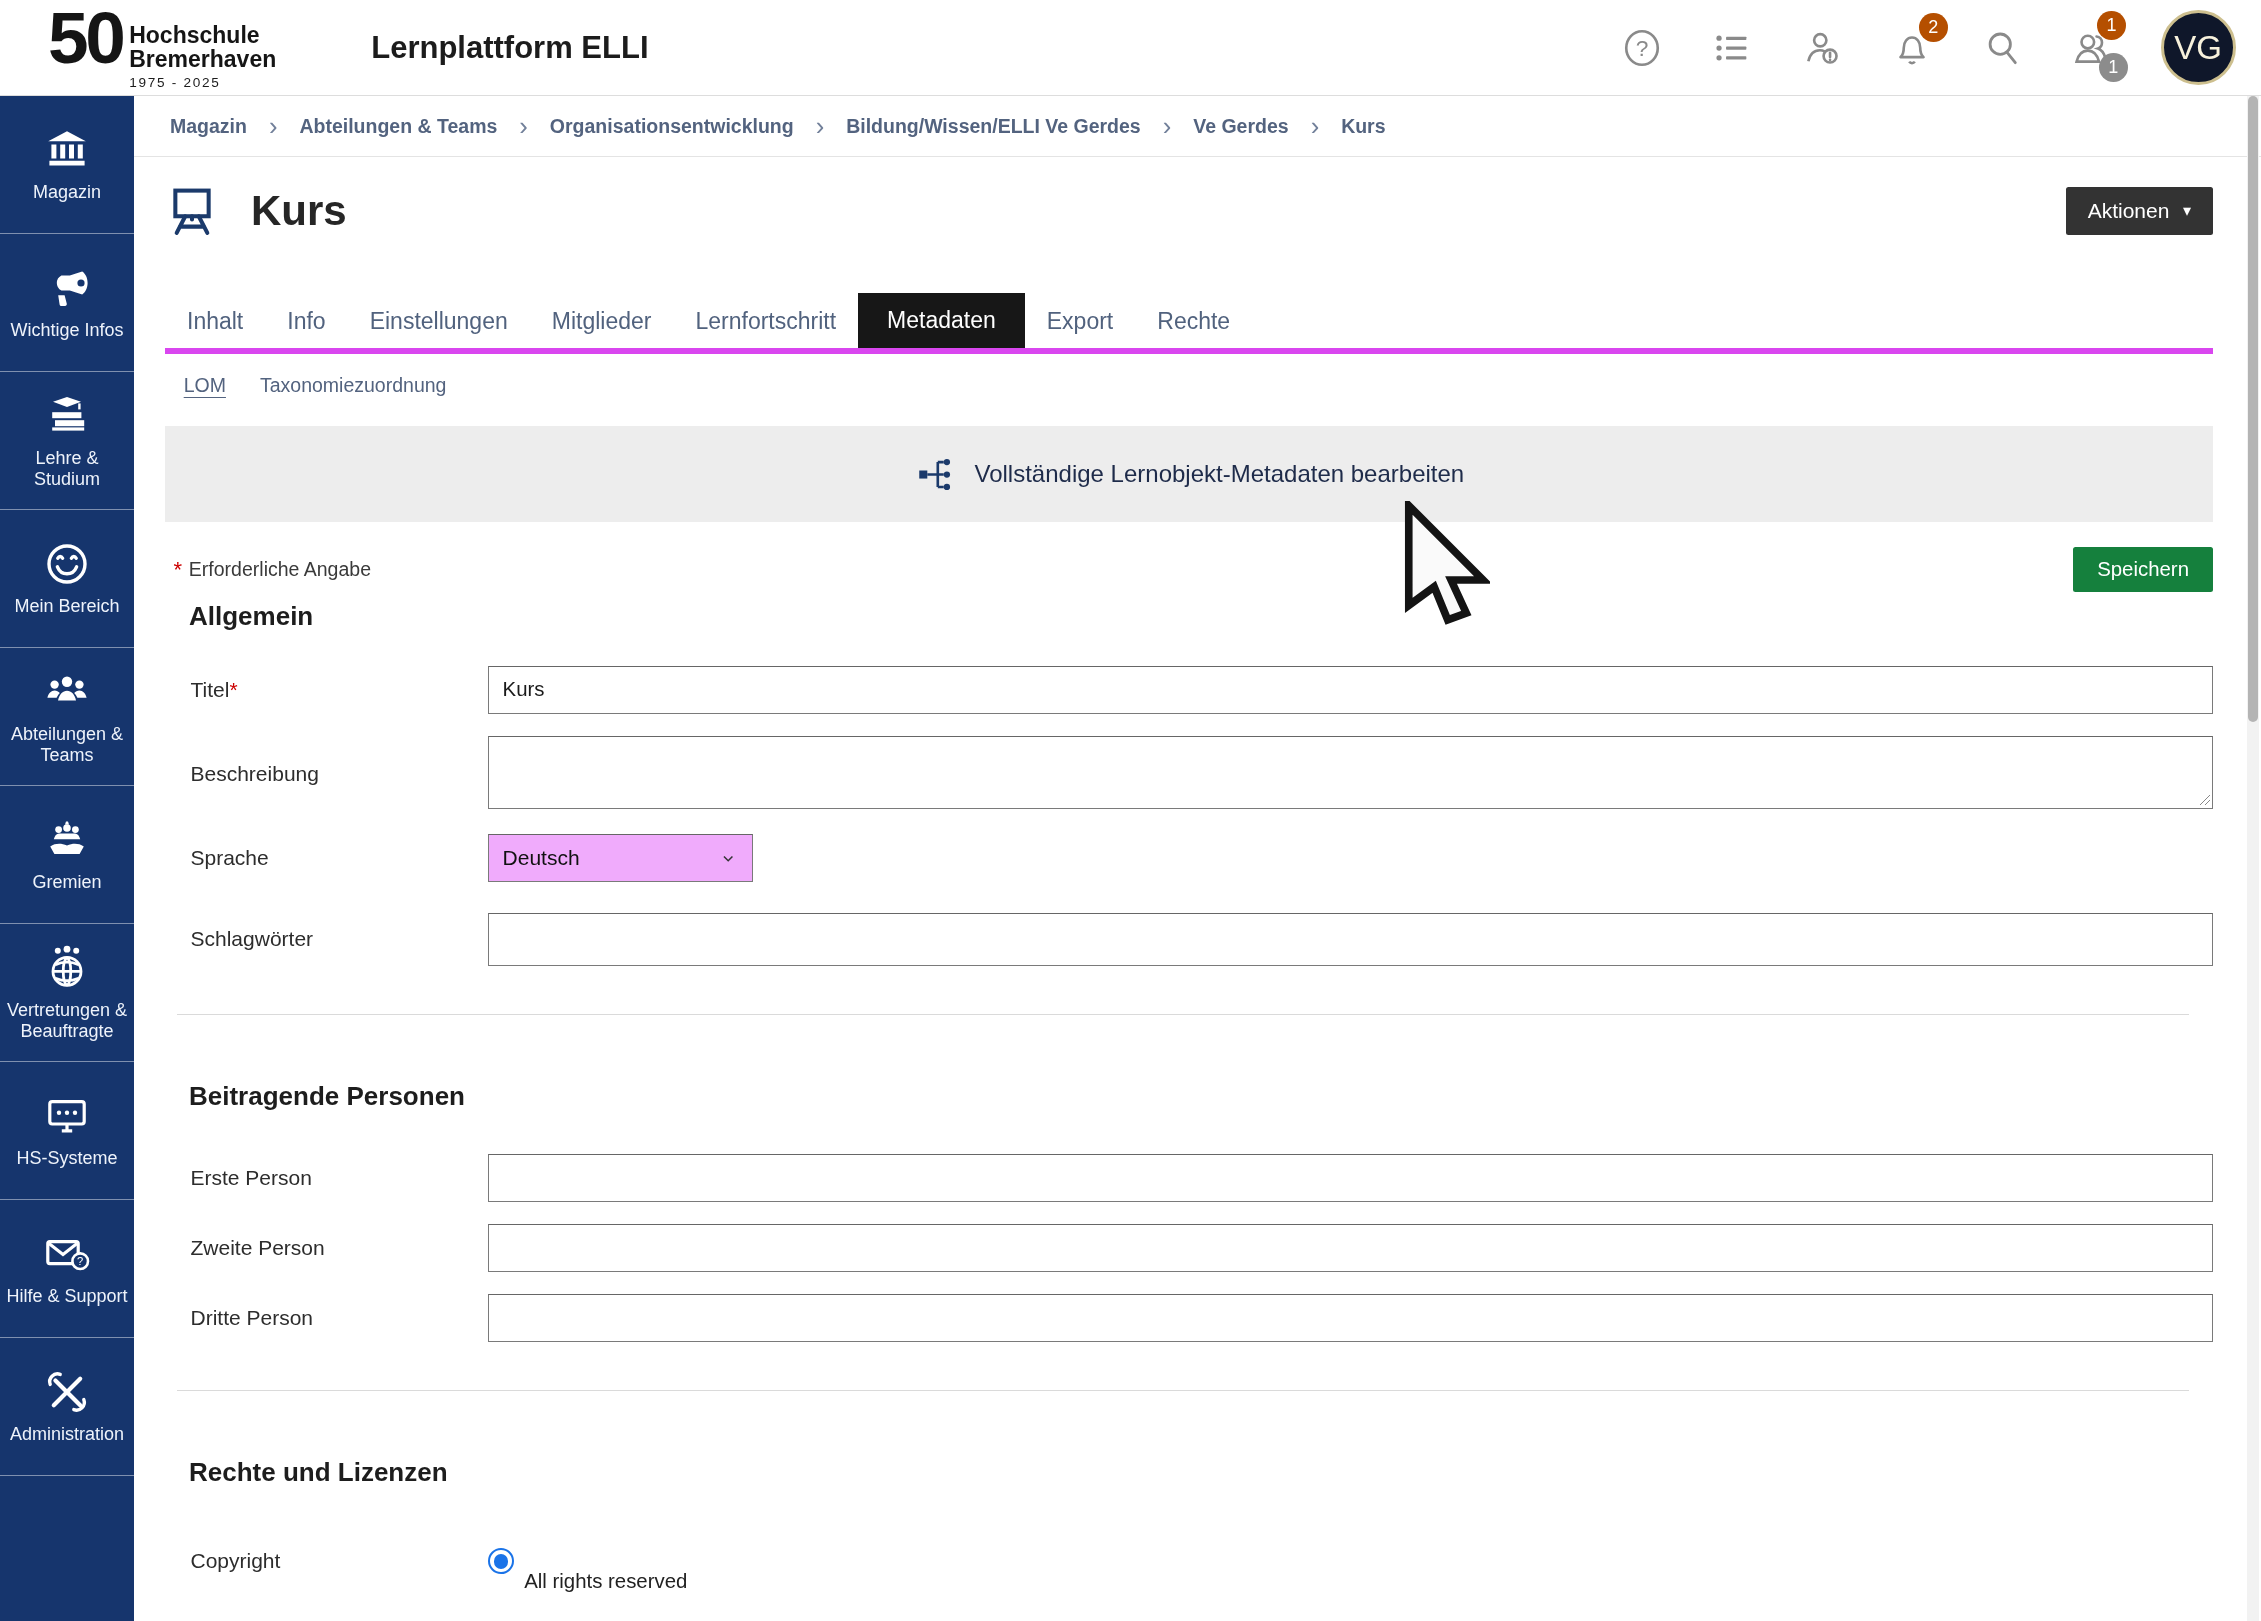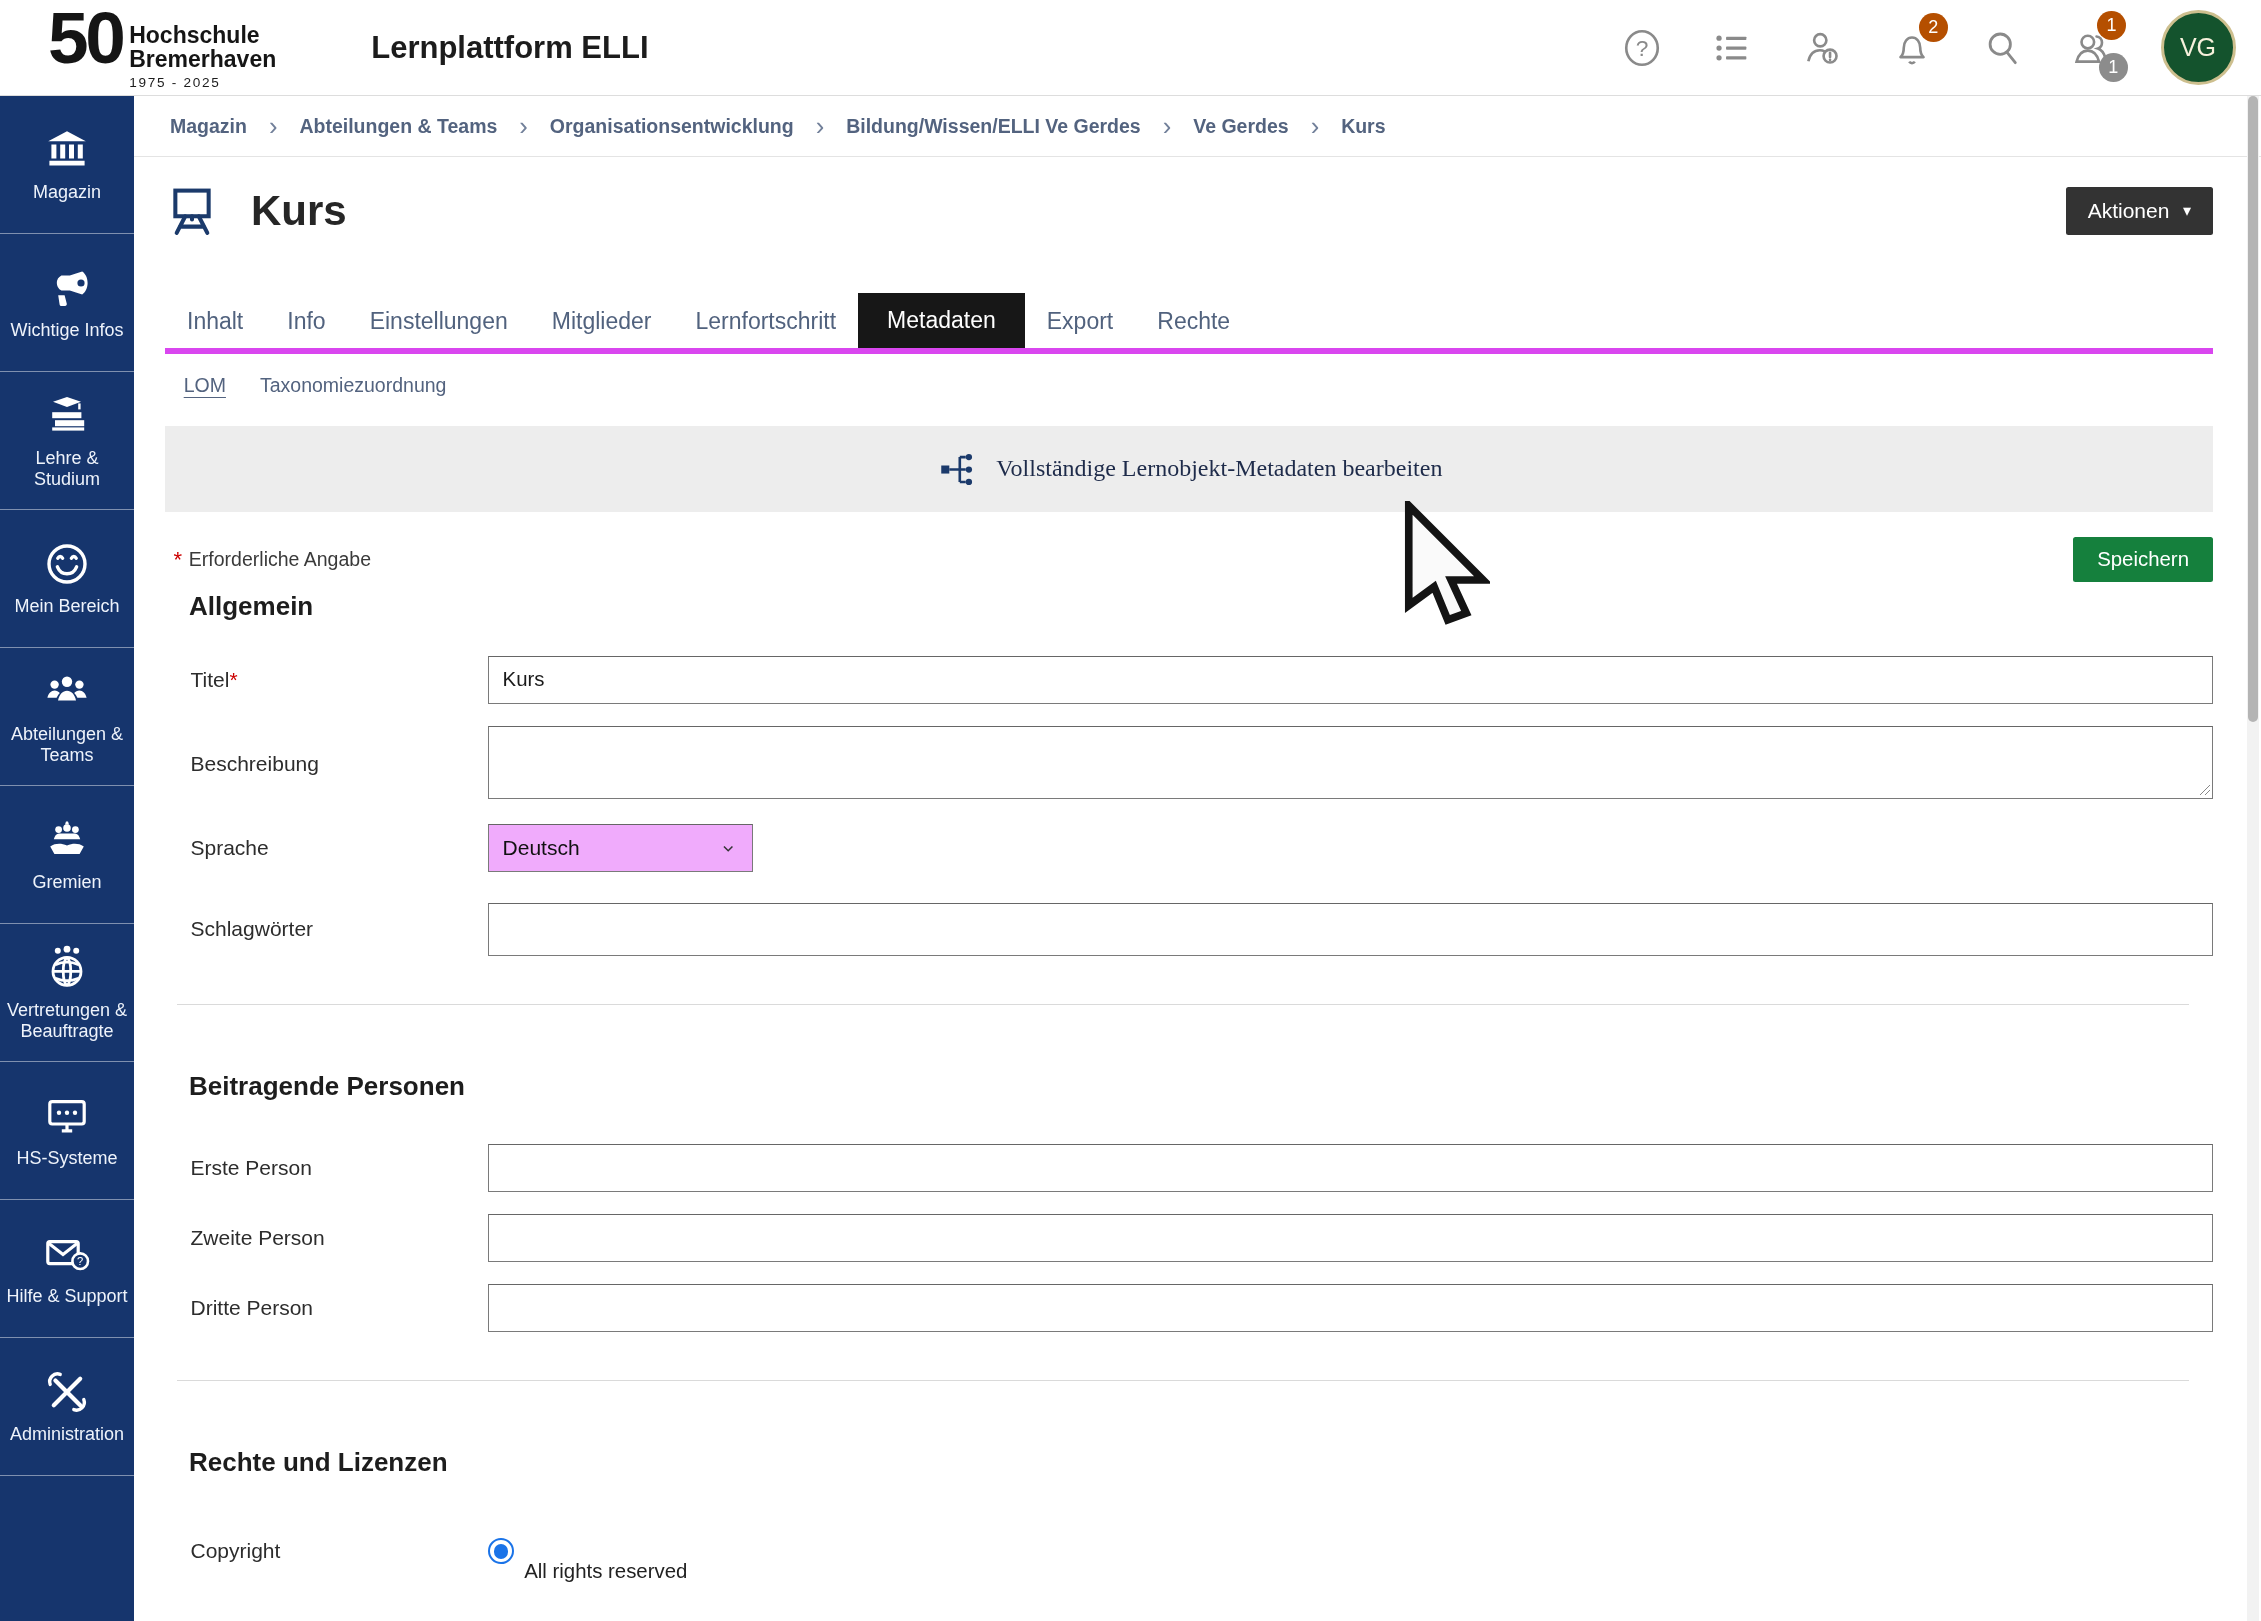--- a/index.html
+++ b/index.html
@@ -18,22 +18,22 @@
   .header-icons { margin-left:auto; margin-right:25.5px; display:flex; align-items:center; gap:48px; }
   .hicon { width:42px; height:42px; position:relative; cursor:pointer; }
   .hicon svg { width:42px; height:42px; }
   .badge { position:absolute; min-width:29px; height:29px; border-radius:14.4px; color:#fff;
     font-size:18px; display:flex; align-items:center; justify-content:center; padding:0 5.1px; }
   .badge-orange { background:#b54f00; }
   .badge-gray { background:#8c8c8c; }
   .badge-bell { top:-13.6px; right:-15.3px; }
   .badge-c-top { top:-15.3px; right:-13.6px; }
   .badge-c-bot { bottom:-13.6px; right:-15.3px; }
-  .avatar { width:75px; height:75px; border-radius:50%; background:#14532d; border:3.4px solid #cdbf8e;
-    color:#f7f1dc; font-size:25px; display:flex; align-items:center; justify-content:center; cursor:pointer; }
+  .avatar { width:75px; height:75px; border-radius:50%; background:#0f172a; border:3.4px solid #cdbf8e;
+    color:#f7f1dc; font-size:33px; display:flex; align-items:center; justify-content:center; cursor:pointer; }
 
   
   .sidebar { position:absolute; left:0; top:96px; width:134px; bottom:0; background:#16356d; z-index:20; }
   .side-item { height:138px; display:flex; flex-direction:column; align-items:center; justify-content:center;
     border-bottom:0.8px solid rgba(255,255,255,.45); cursor:pointer; padding:5.1px 1.7px; }
   .side-item svg { width:48px; height:48px; flex:0 0 auto; }
   .side-label { margin-top:8.5px; color:#eef3fb; font-size:18px; line-height:1.18; text-align:center; }
 
   
   .main { position:absolute; left:134px; top:96px; right:0; bottom:0; background:#fff; overflow:hidden; }
@@ -53,22 +53,22 @@
 
   .tabs-row { margin-top:48px; display:flex; align-items:flex-end; padding-left:0;
     border-bottom:6px solid #d946ef; }
   .tab { font-size:23px; color:#51627e; padding:12.7px 22px; cursor:pointer; white-space:nowrap; }
   .tab.active { background:#171717; color:#fff; padding:13.6px 29px; }
 
   .subtabs { margin-top:20.4px; display:flex; gap:34px; padding-left:18.7px; }
   .subtab { font-size:19.5px; color:#53637f; cursor:pointer; }
   .subtab.active { text-decoration:underline; text-underline-offset:5.1px; }
 
-  .banner { margin-top:29px; height:86px; background:#ededed; display:flex; align-items:center;
-    justify-content:center; gap:18.7px; cursor:pointer;font-family:Liberation Serif, serif; }
+  .banner { margin-top:29px; height:96px; background:#ededed; display:flex; align-items:center;
+    justify-content:center; gap:18.7px; cursor:pointer; }
   .banner svg { width:42px; height:42px; }
   .banner-label { font-size:24px; color:#1e2b4a; }
 
   .required-row { margin-top:25.5px; display:flex; align-items:center; }
   .req-star { color:#cc0000; font-size:22px; margin-left:8.5px; }
   .req-note { font-size:19.5px; color:#3a3a3a; margin-left:6.8px; }
   .save-btn { margin-left:auto; background:#15803d; color:#fff; font-size:20.4px; border:none;
     border-radius:2.5px; padding:11px 24px; cursor:pointer; }
 
   .section-title { font-size:26px; font-weight:bold; color:#1d1d1d; margin:8.5px 0 0 24px; }

